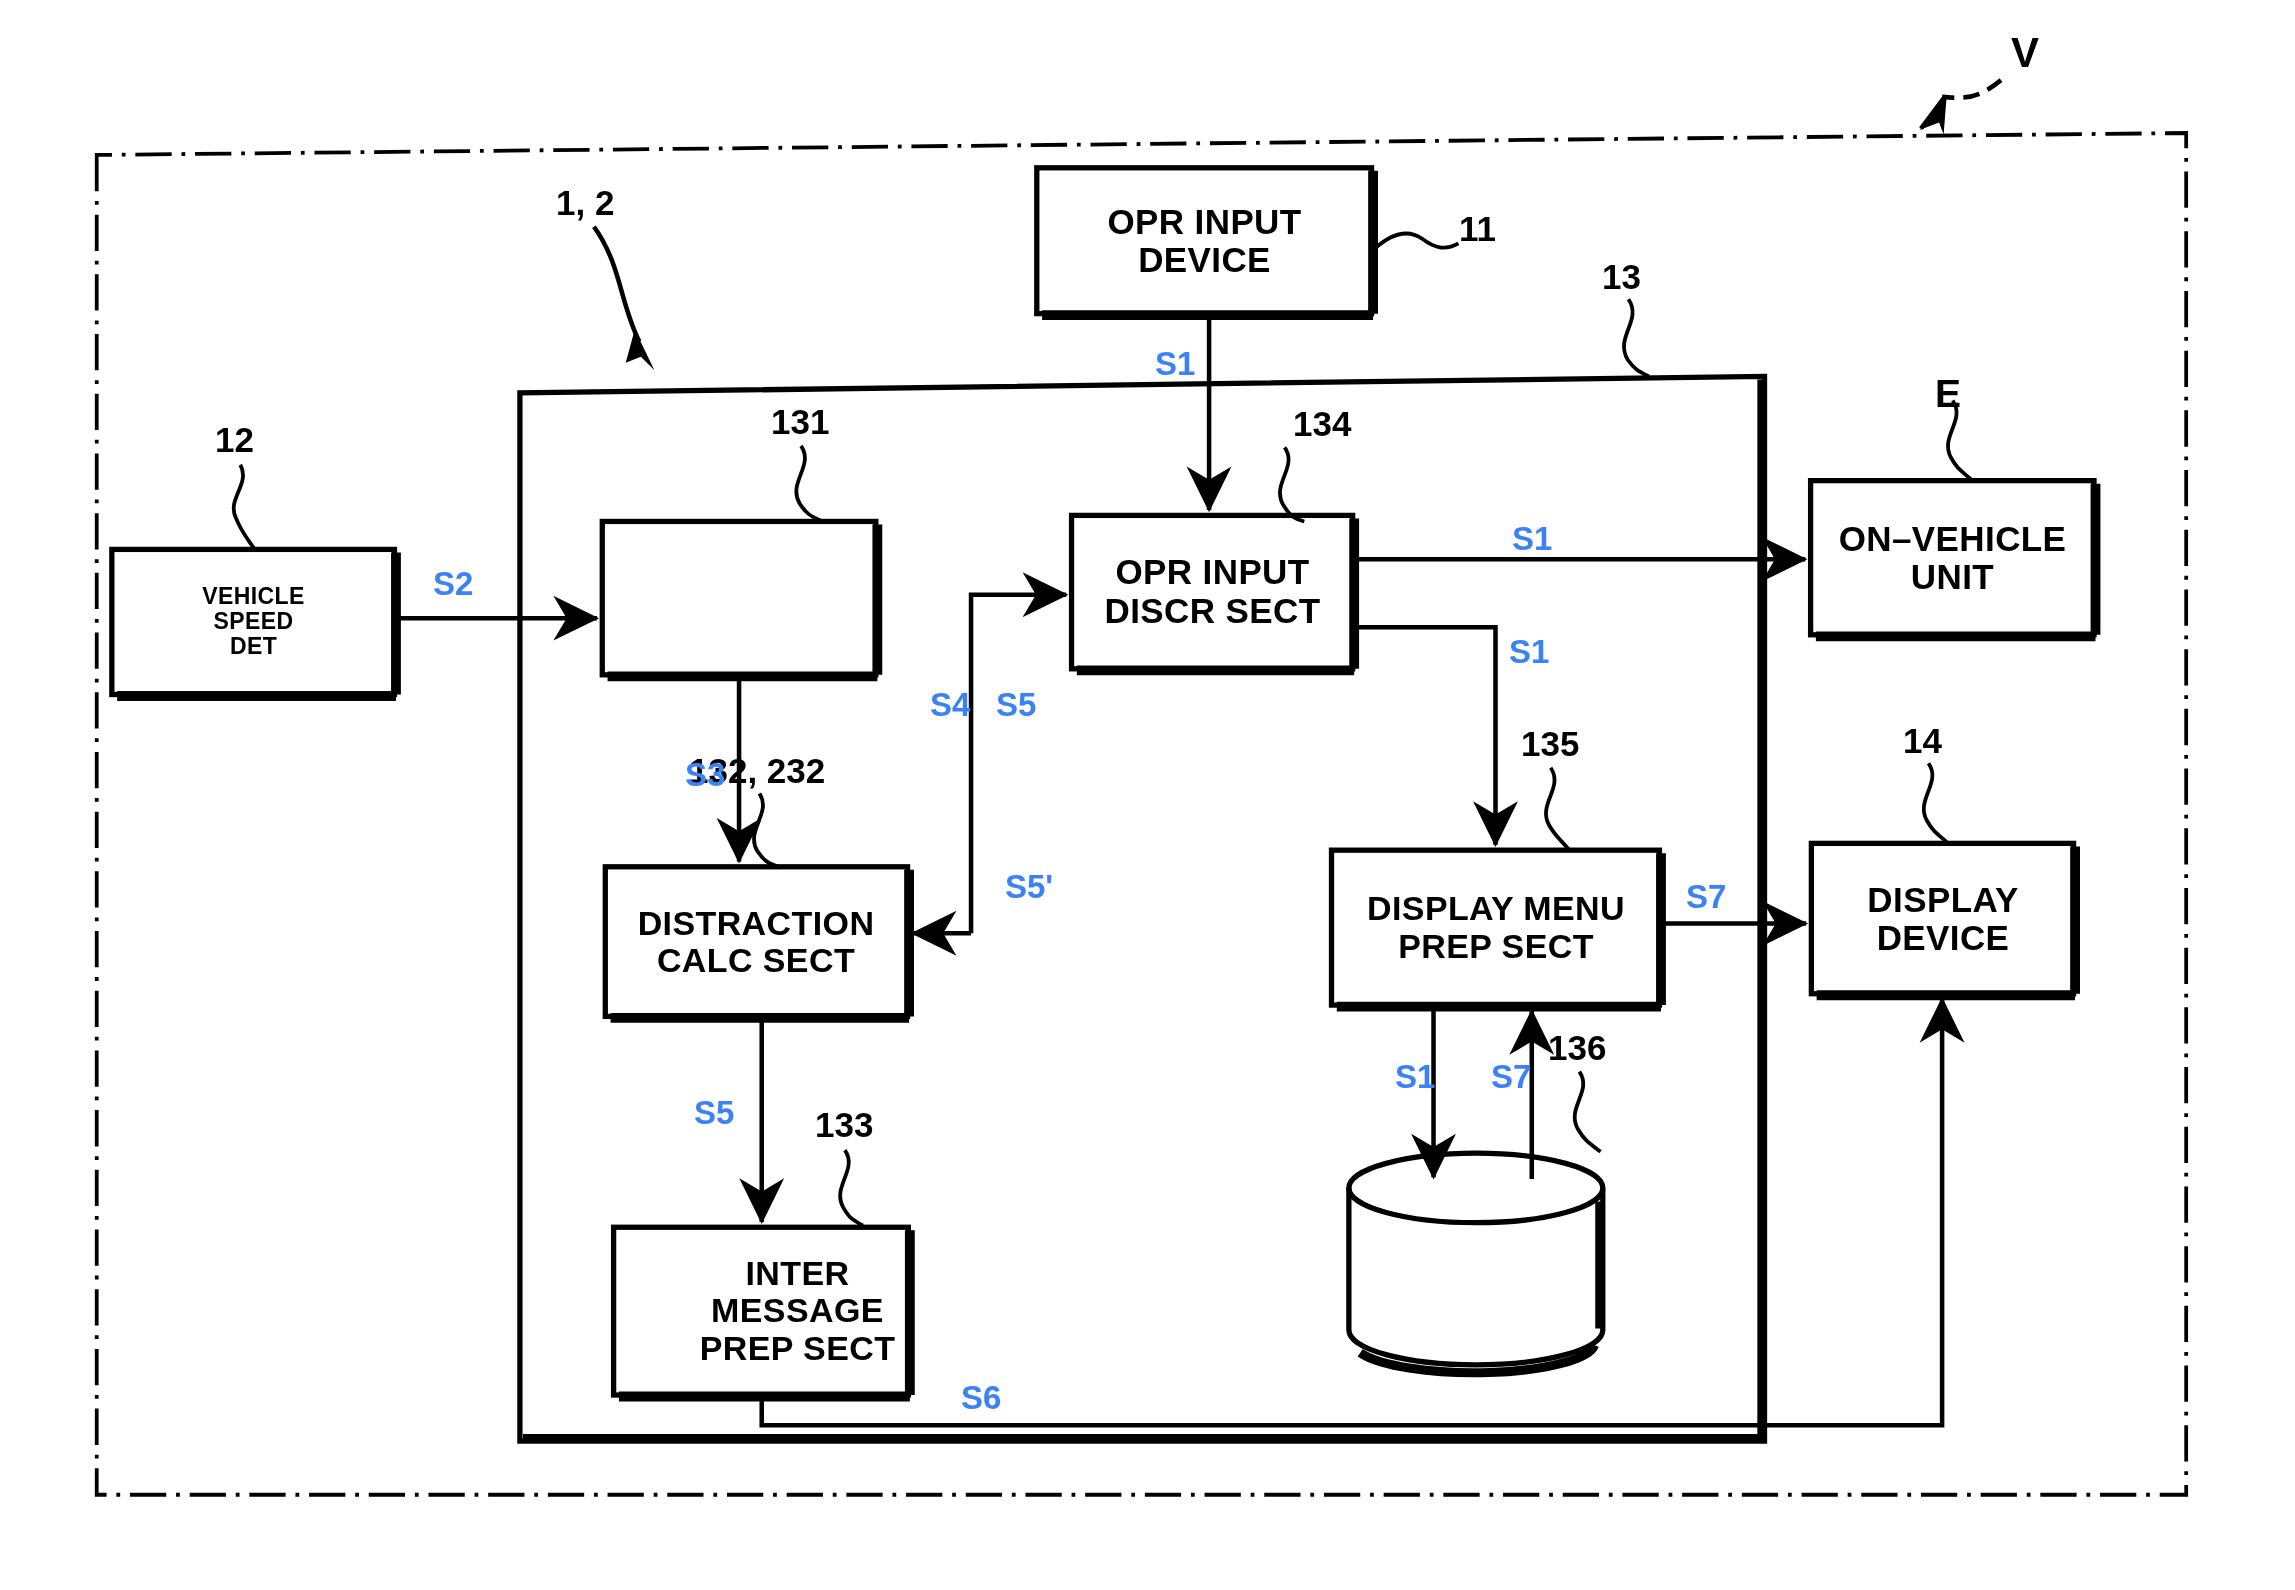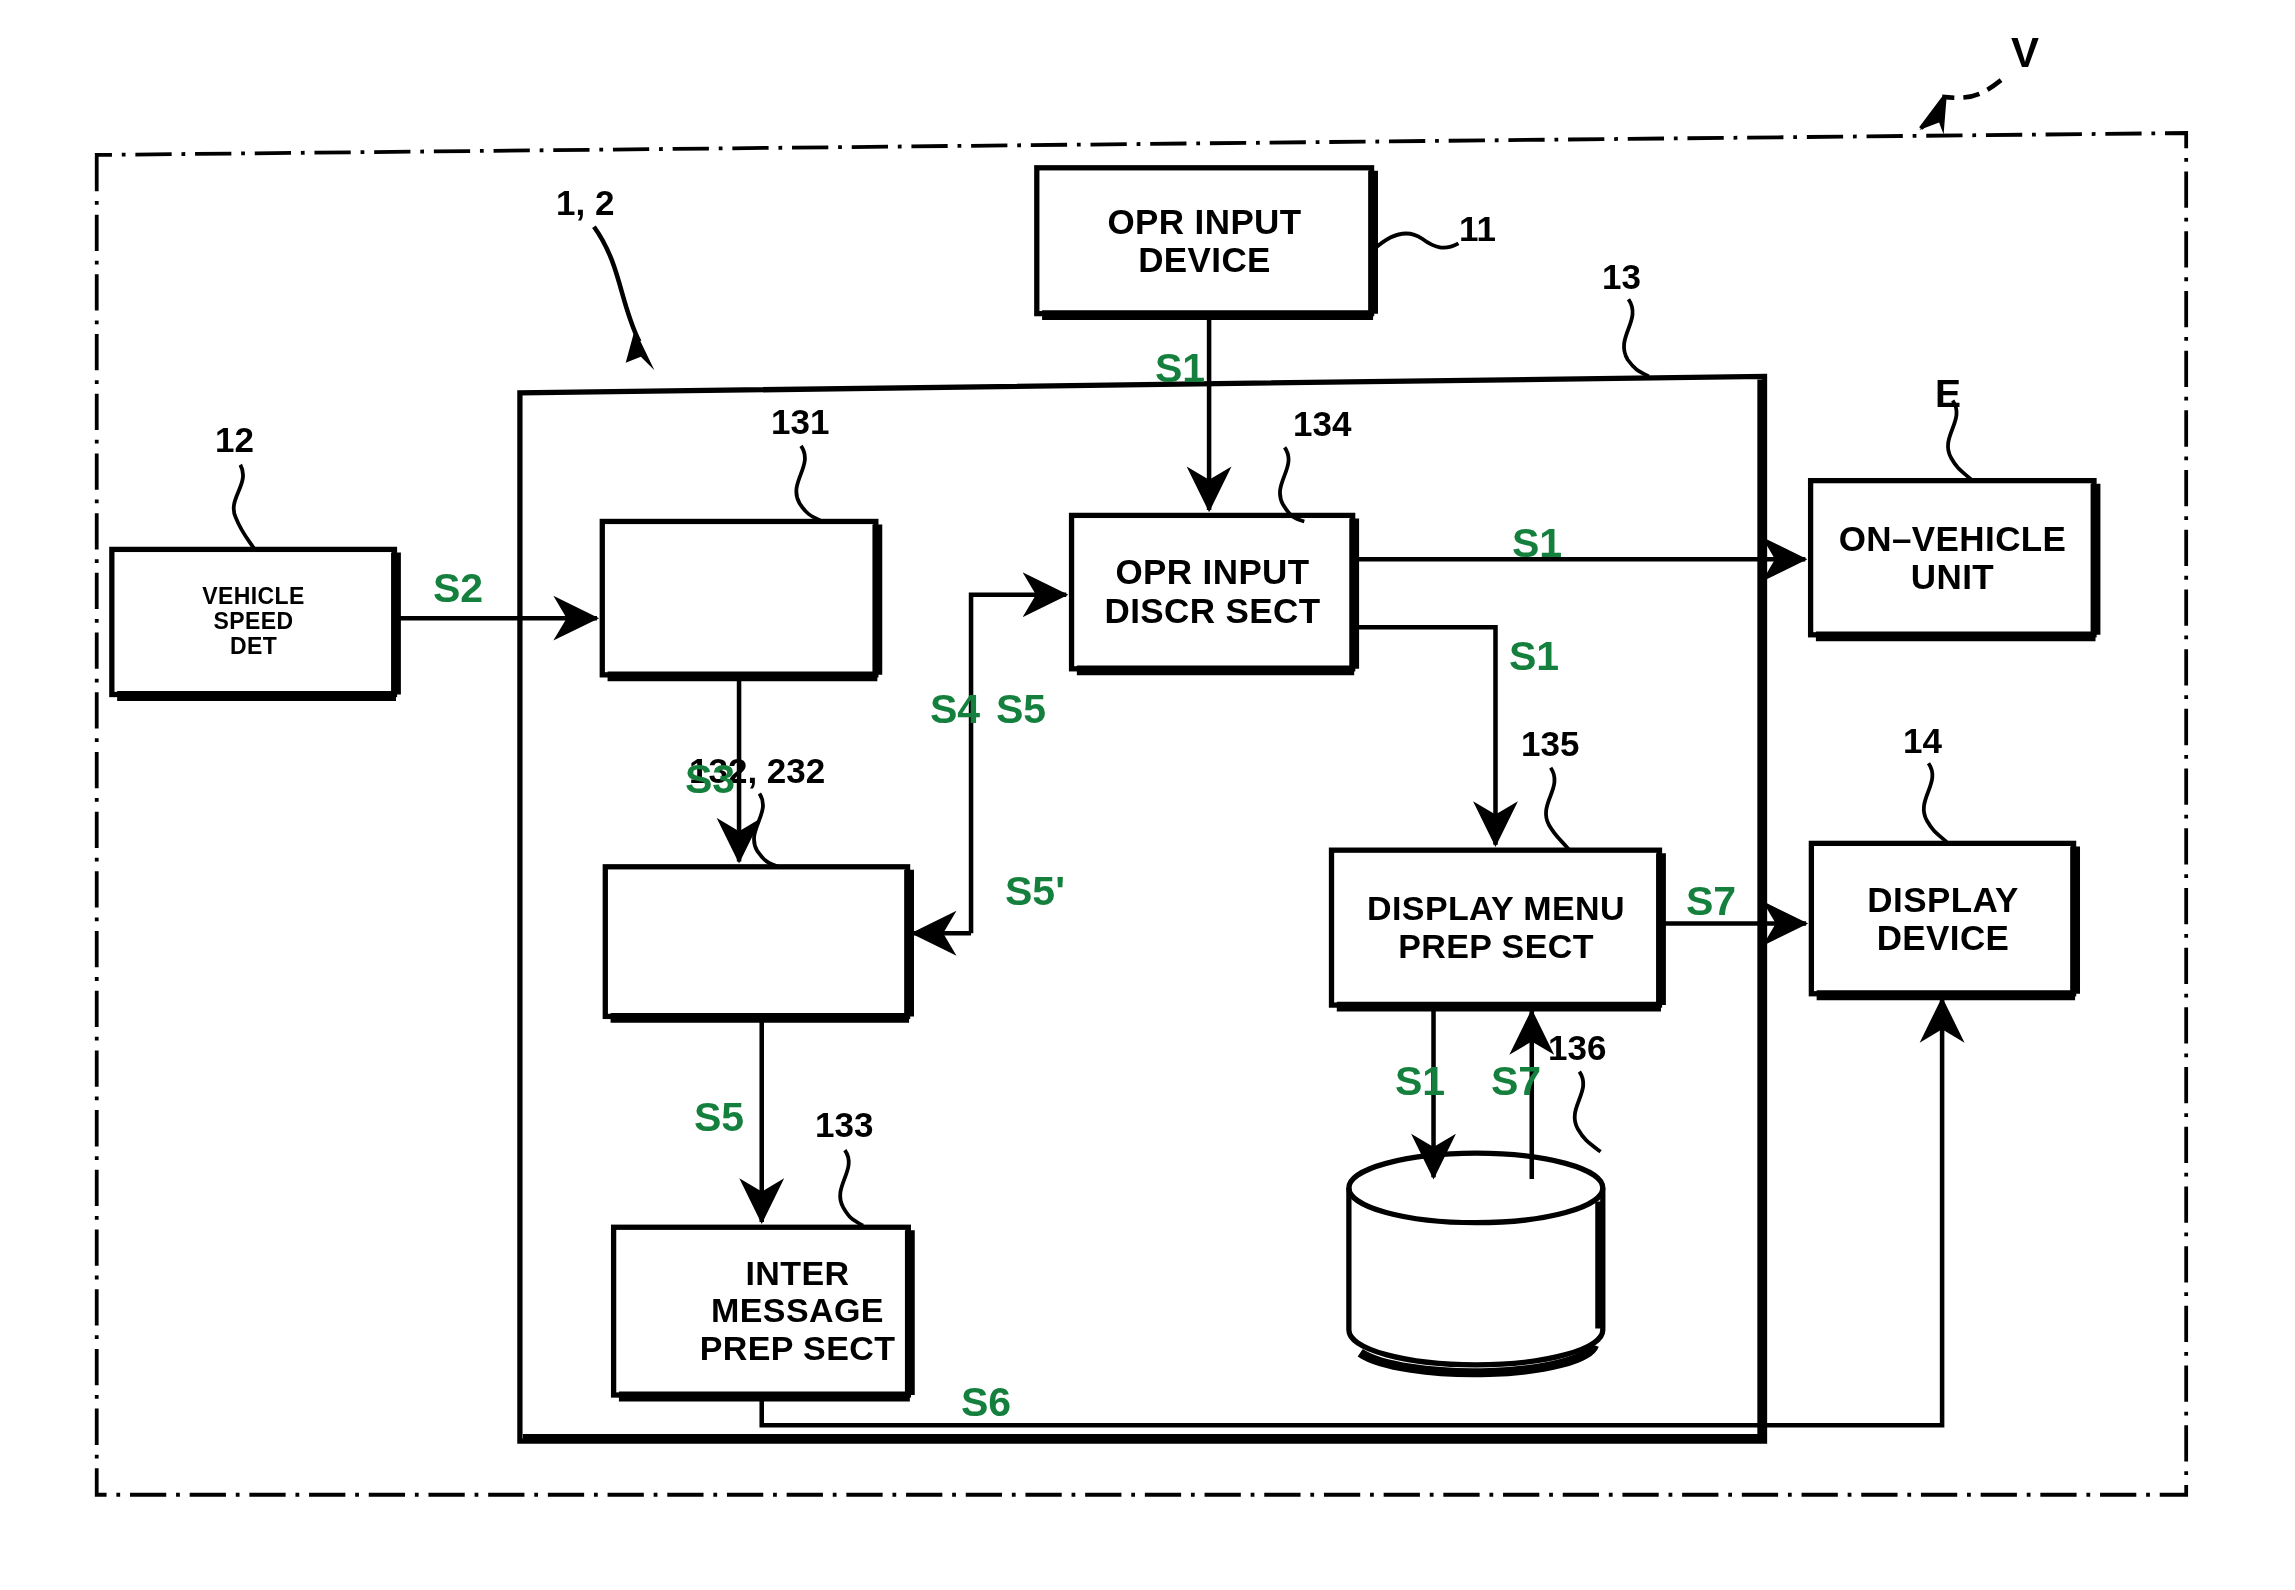--- a/index.html
+++ b/index.html
@@ -3,21 +3,21 @@
 <meta charset="utf-8">
 <style>
   html,body{margin:0;padding:0;background:#fff;}
   body{width:2295px;height:1590px;position:relative;overflow:hidden;
        font-family:"Liberation Sans", sans-serif;}
   #stage{position:absolute;left:0;top:0;width:2295px;height:1590px;}
   svg#canvas{position:absolute;left:0;top:0;width:2295px;height:1590px;}
   .boxtext{position:absolute;display:flex;align-items:center;justify-content:center;
            text-align:center;font-weight:bold;color:#000;line-height:1.1;
            letter-spacing:0.4px;white-space:pre;}
-  .sig{position:absolute;font-weight:bold;font-size:41px;color:#15803d;white-space:pre;}
+  .sig{position:absolute;font-weight:bold;font-size:33px;color:#3b82f6;white-space:pre;}
   .ref{position:absolute;font-weight:bold;font-size:35px;color:#000;white-space:pre;}
 </style>
 </head>
 <body>
 
 <div id="stage">
 
 <svg id="canvas" viewBox="0 0 3037 2104">
   <defs>
     <marker id="ah" viewBox="0 0 12 12" refX="10.5" refY="6" markerWidth="11" markerHeight="11" orient="auto-start-reverse">
@@ -161,20 +161,22 @@
 
 <div class="boxtext" style="left:112px;top:549px;width:283px;height:145px;font-size:23px;">VEHICLE
 SPEED
 DET</div>
 <div class="boxtext" style="left:1037px;top:168px;width:335px;height:146px;font-size:35px;">OPR INPUT
 DEVICE</div>
 <div class="boxtext" style="left:1072px;top:515px;width:281px;height:153px;font-size:35px;">OPR INPUT
 DISCR SECT</div>
 <div class="boxtext" style="left:1811px;top:481px;width:283px;height:154px;font-size:35px;">ON–VEHICLE
 UNIT</div>
+<div class="boxtext" style="left:605px;top:867px;width:302px;height:150px;font-size:34px;">DISTRACTION
+CALC SECT</div>
 <div class="boxtext" style="left:1332px;top:850px;width:328px;height:155px;font-size:34px;">DISPLAY MENU
 PREP SECT</div>
 <div class="boxtext" style="left:1812px;top:844px;width:262px;height:150px;font-size:35px;">DISPLAY
 DEVICE</div>
 <div class="boxtext" style="left:650px;top:1227px;width:295px;height:168px;font-size:34px;">INTER
 MESSAGE
 PREP SECT</div>
 
 </div>
 

